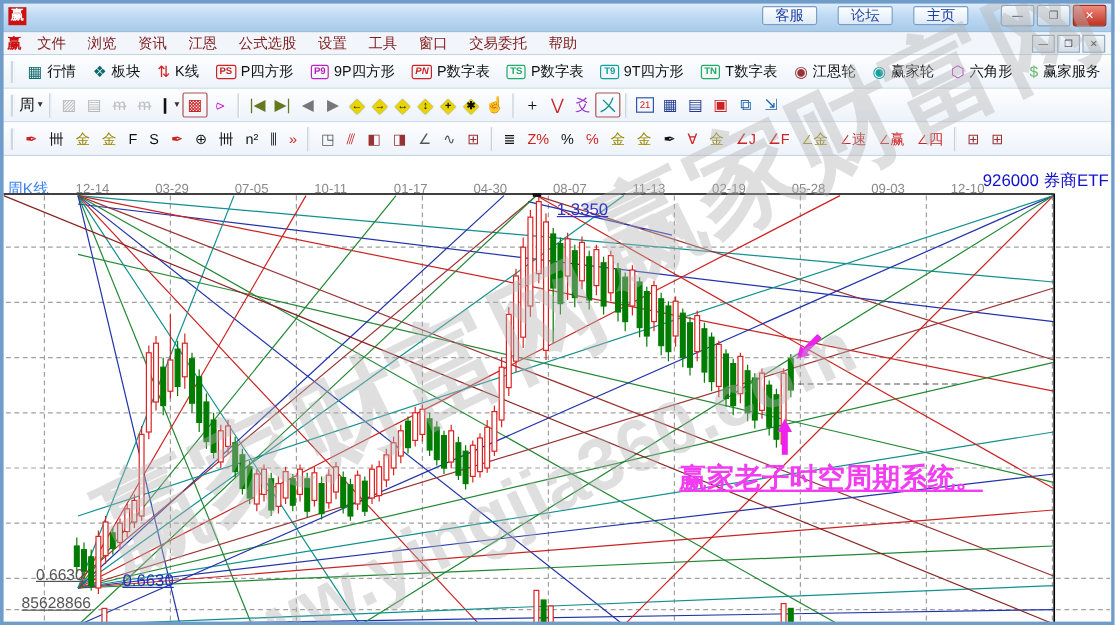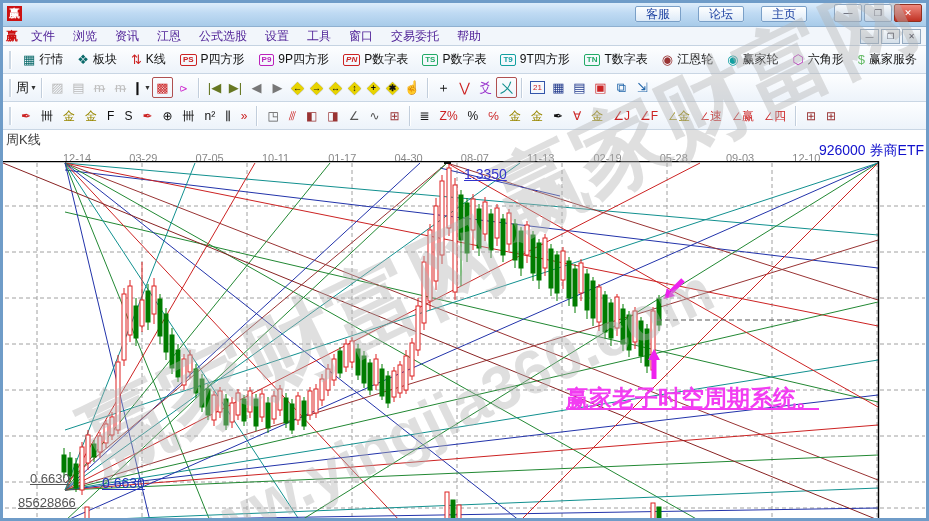--- a/index.html
+++ b/index.html
@@ -18,21 +18,21 @@
     background:linear-gradient(#ffffff,#ddeaf8);border:1px solid #7aa0c8;border-radius:2px;cursor:default;}
   .win-btns{display:flex;gap:2px;margin:0 7px 0 10px;}
   .win-btn{width:26px;height:16px;display:flex;align-items:center;justify-content:center;
     font-size:9px;color:#334;background:linear-gradient(#f6f9fc,#c9d6e4);
     border:1px solid #8aa4c0;border-radius:2px;}
   .win-btn.close{background:linear-gradient(#ef8a7e,#c03224);color:#fff;border-color:#903020;}
   
   .menubar{position:absolute;left:0;top:27px;width:100%;height:19px;box-sizing:border-box;
     background:#f2f6fb;border-bottom:1px solid #c5d3e2;display:flex;align-items:center;font-size:12px;}
   .menu-logo{color:#cc1111;font-weight:bold;font-size:12px;margin:0 4px 0 6px;}
-  .menu-item{padding:14px 9px;color:#4c1d95;cursor:default;}
+  .menu-item{padding:14px 9px;color:#7f1d1d;cursor:default;}
   .mdi-btns{display:flex;gap:2px;margin-right:8px;}
   .mdi-btn{width:17px;height:13px;display:flex;align-items:center;justify-content:center;font-size:8px;
     color:#223;background:linear-gradient(#f4f7fa,#d4dfe9);border:1px solid #93a9c0;}
   
   .tb{position:absolute;left:0;width:100%;height:28px;box-sizing:border-box;display:flex;align-items:center;
     background:linear-gradient(#fdfeff,#edf3fa);border-bottom:1px solid #c9d6e4;padding-left:5px;}
   .tb1{top:46px;}  .tb2{top:74px;}  .tb3{top:102px;}
   .grip{width:2px;height:18px;background:#cdd8e4;border-right:1px solid #fff;margin:0 4px;flex:0 0 auto;}
   .sep{width:1px;height:20px;background:#c2cedc;border-right:1px solid #fff;margin:0 4px;flex:0 0 auto;}
   .tb1-item{display:flex;align-items:center;gap:4px;padding:0 7px;font-size:12px;color:#111;cursor:default;}
@@ -44,21 +44,21 @@
   .caret{font-size:7px;color:#333;margin-left:1px;}
   .diamond{position:relative;width:19px;height:19px;flex:0 0 auto;cursor:default;}
   .diamond .d{position:absolute;inset:0;text-align:center;font-size:17px;line-height:19px;color:#e8d400;
     text-shadow:0 0 1px #777;}
   .diamond .a{position:absolute;inset:0;display:flex;align-items:center;justify-content:center;
     font-size:9px;color:#111;font-style:normal;font-weight:bold;}
   .tb3-item{padding:0 5px;font-size:12px;line-height:14px;cursor:default;white-space:nowrap;}
   .badge21{font-size:8px;font-weight:normal;color:#cc2222;border:1px solid #3355aa;padding:0 2px;line-height:11px;}
   
   .chart-header{position:absolute;left:0;top:130px;width:100%;height:31px;background:#fff;}
-  .panel-label{position:absolute;left:6px;top:1px;font-size:13px;color:#404040;}
+  .panel-label{position:absolute;left:6px;top:19px;font-size:13px;color:#3b82f6;}
   .date-label{position:absolute;top:22px;font-size:11px;color:#8a8a8a;}
   .symbol-label{position:absolute;right:5px;top:12px;font-size:14px;color:#1111cc;}
   
   .chart-area{position:absolute;left:0;top:161px;width:929px;height:360px;background:#fff;cursor:crosshair;}
   .chart-area svg{position:absolute;left:0;top:0;}
   .wm{position:absolute;color:#b4b4b4;opacity:.42;font-weight:bold;white-space:nowrap;
     transform-origin:0 0;pointer-events:none;z-index:1;}
   .wm1{left:58px;top:232px;font-size:92px;transform:rotate(-26deg);}
   .wm2{left:150px;top:358px;font-size:62px;transform:rotate(-26deg);}
   .wm3{left:470px;top:-8px;font-size:92px;transform:rotate(-26deg);}

